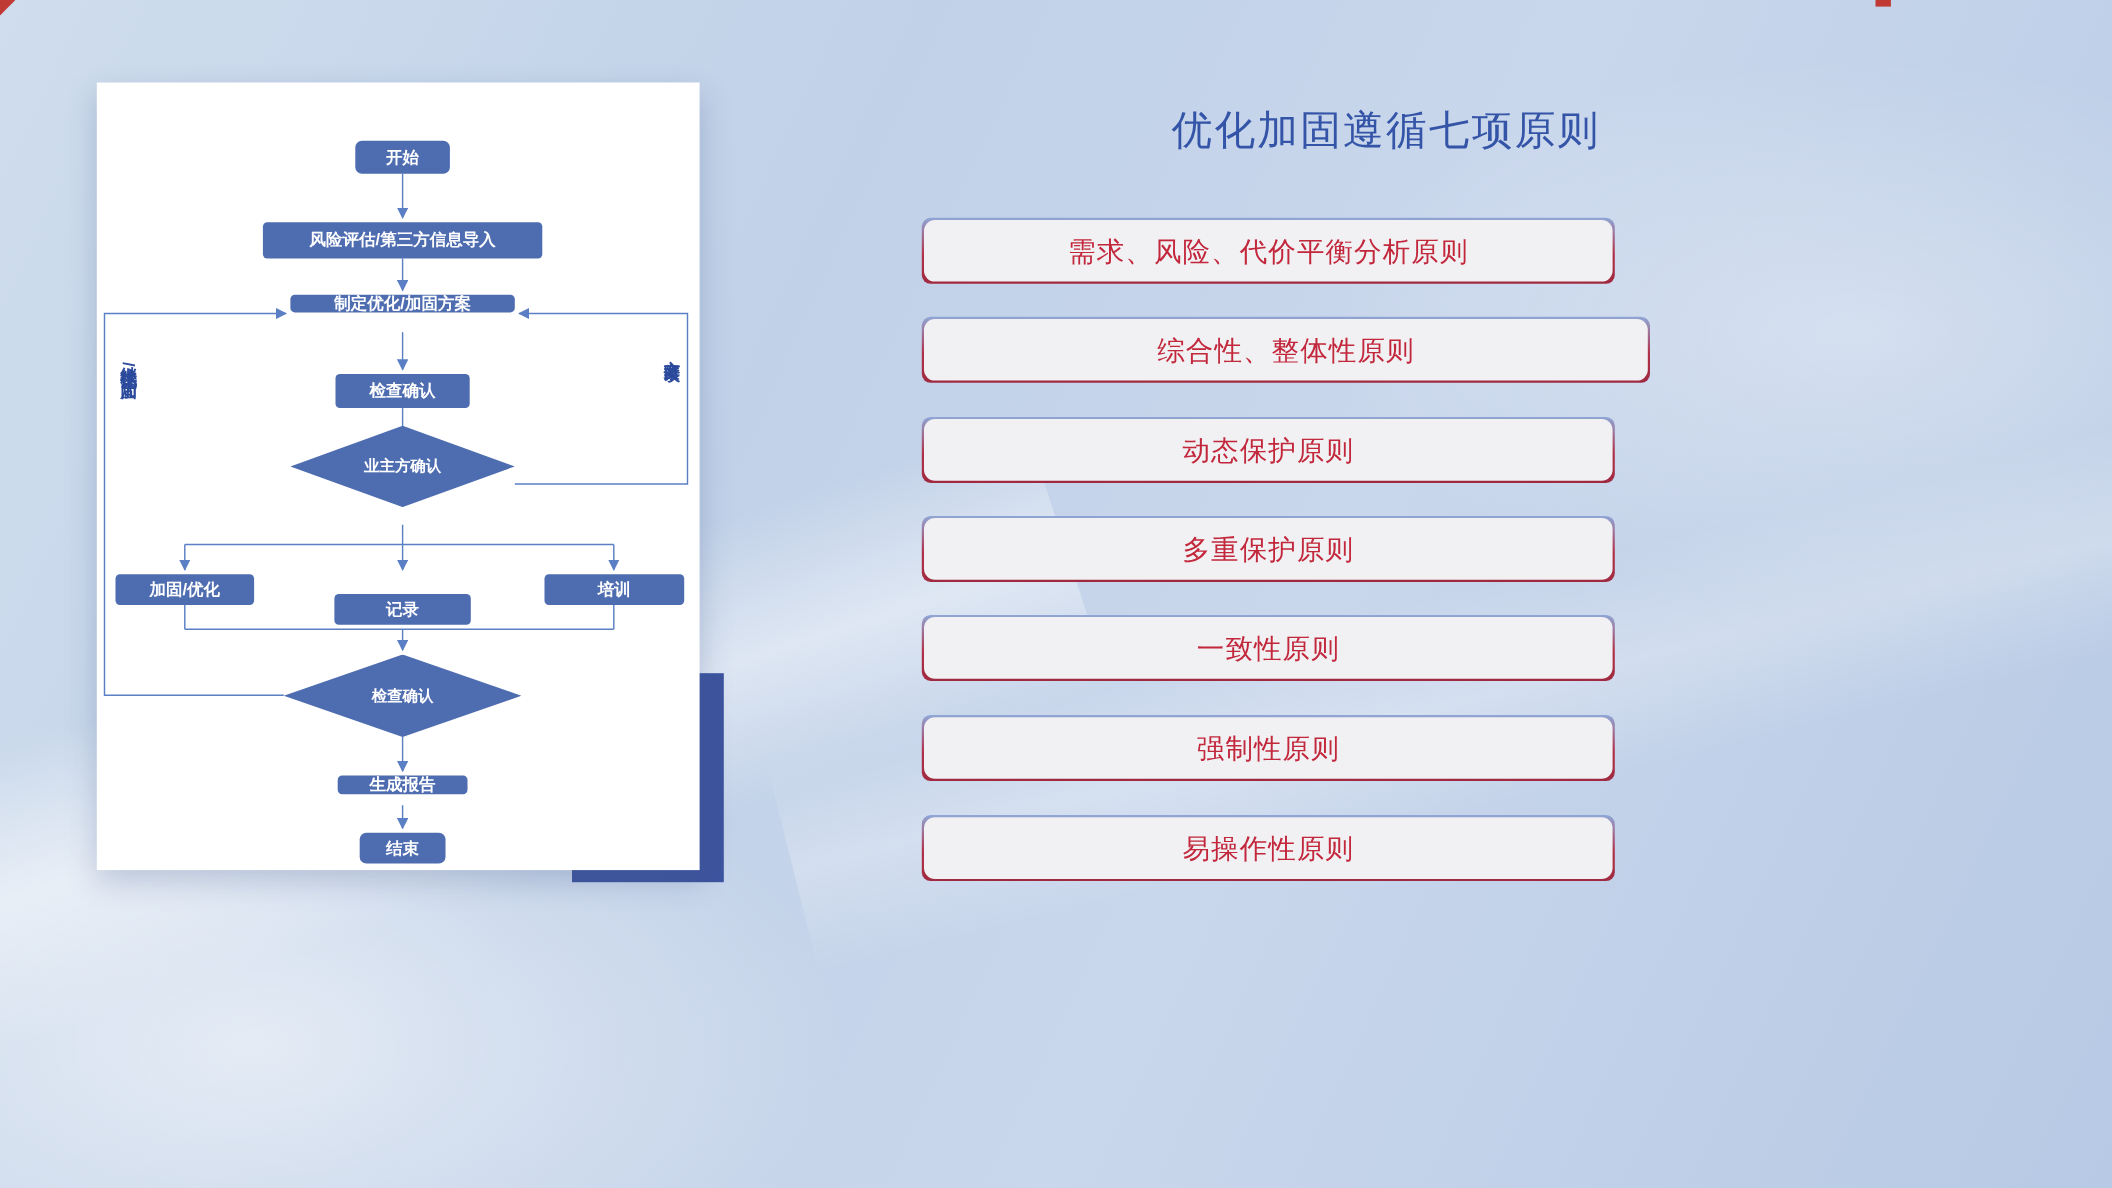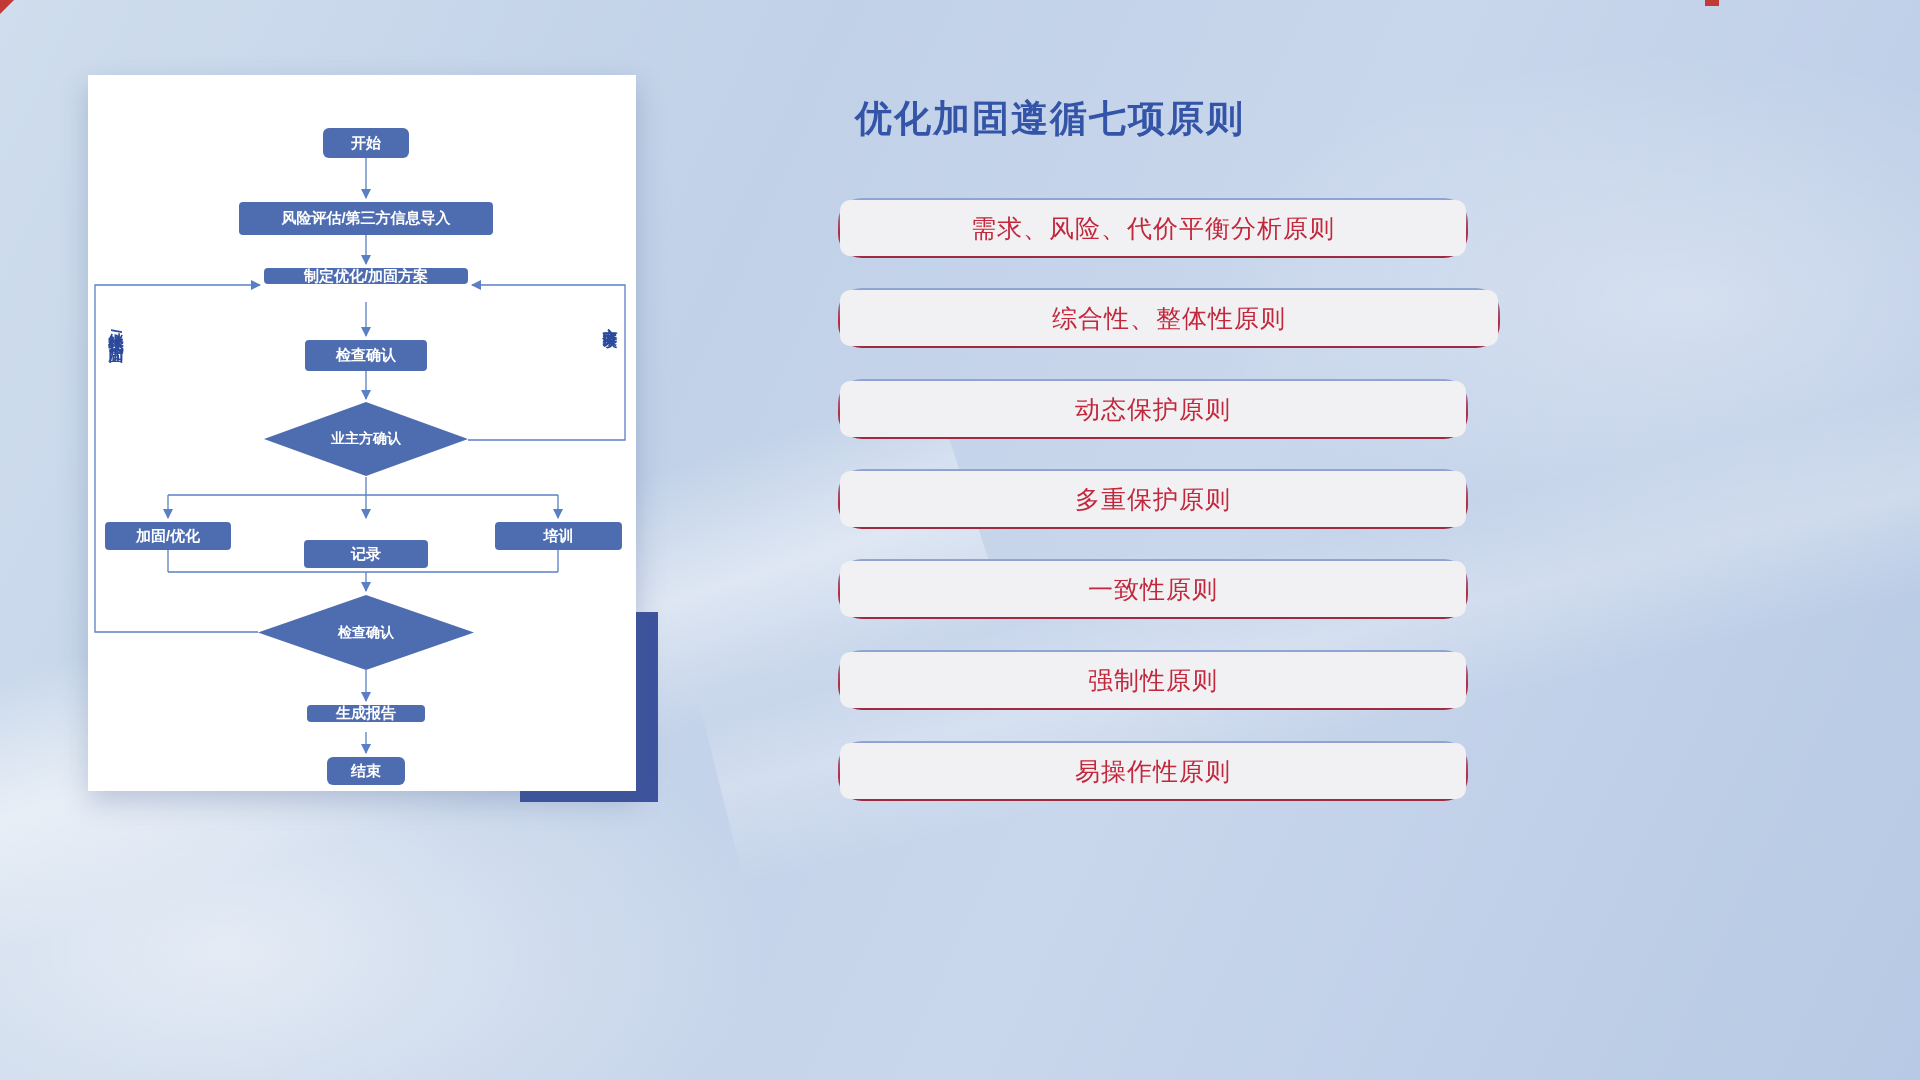--- a/index.html
+++ b/index.html
@@ -31,23 +31,23 @@
     background:#4e6cb0;color:#ffffff;font-weight:bold;font-size:15px;border-radius:4px;
     white-space:nowrap;}
   .node.start-end{border-radius:6px;}
   .diamond{position:absolute;display:flex;align-items:center;justify-content:center;
     background:#4e6cb0;color:#ffffff;font-weight:bold;font-size:14px;
     clip-path:polygon(50% 0,100% 50%,50% 100%,0 50%);}
   .vlabel{position:absolute;writing-mode:vertical-rl;font-weight:bold;font-size:15px;
     color:#2c4a9c;letter-spacing:2px;}
 
   .panel-title{position:absolute;left:855px;top:94px;width:600px;margin:0;
-    text-align:left;font-size:37px;font-weight:bold;color:#3454a8;letter-spacing:2px;}
+    text-align:right;font-size:37px;font-weight:normal;color:#3454a8;letter-spacing:2px;}
 
-  .pill{position:absolute;left:838px;width:630px;height:60px;border-radius:24px;padding:0;
+  .pill{position:absolute;left:838px;width:630px;height:60px;border-radius:8px;padding:0;
     background:linear-gradient(to bottom,#8fa7d7 0%,#b23049 55%,#9f2a40 100%);}
   .pill-inner{position:absolute;left:2px;top:2px;right:2px;bottom:2px;border-radius:10px;
     background:#f1f0f2;display:flex;align-items:center;justify-content:center;}
   .pill-text{font-size:25px;color:#c2273c;letter-spacing:1px;}
 </style>
 </head>
 <body>
 
 <div class="stage">
   <div class="streak streak1"></div>
@@ -86,21 +86,21 @@
     </svg>
 
     <div class="node start-end" style="left:235px;top:53px;width:86px;height:30px;">开始</div>
 
     <div class="node" style="left:151px;top:127px;width:254px;height:33px;">风险评估/第三方信息导入</div>
 
     <div class="node" style="left:176px;top:193px;width:204px;height:16px;">制定优化/加固方案</div>
 
     <div class="node" style="left:217px;top:265px;width:122px;height:31px;">检查确认</div>
 
-    <div class="diamond" style="left:176px;top:327px;width:204px;height:74px;">业主方确认</div>
+    <div class="diamond" style="left:176px;top:312px;width:204px;height:74px;">业主方确认</div>
 
     <div class="node" style="left:17px;top:447px;width:126px;height:28px;">加固/优化</div>
 
     <div class="node" style="left:216px;top:465px;width:124px;height:28px;">记录</div>
 
     <div class="node" style="left:407px;top:447px;width:127px;height:28px;">培训</div>
 
     <div class="diamond" style="left:170px;top:520px;width:216px;height:75px;text-align:center;">检查确认</div>
 
     <div class="node" style="left:219px;top:630px;width:118px;height:17px;">生成报告</div>

